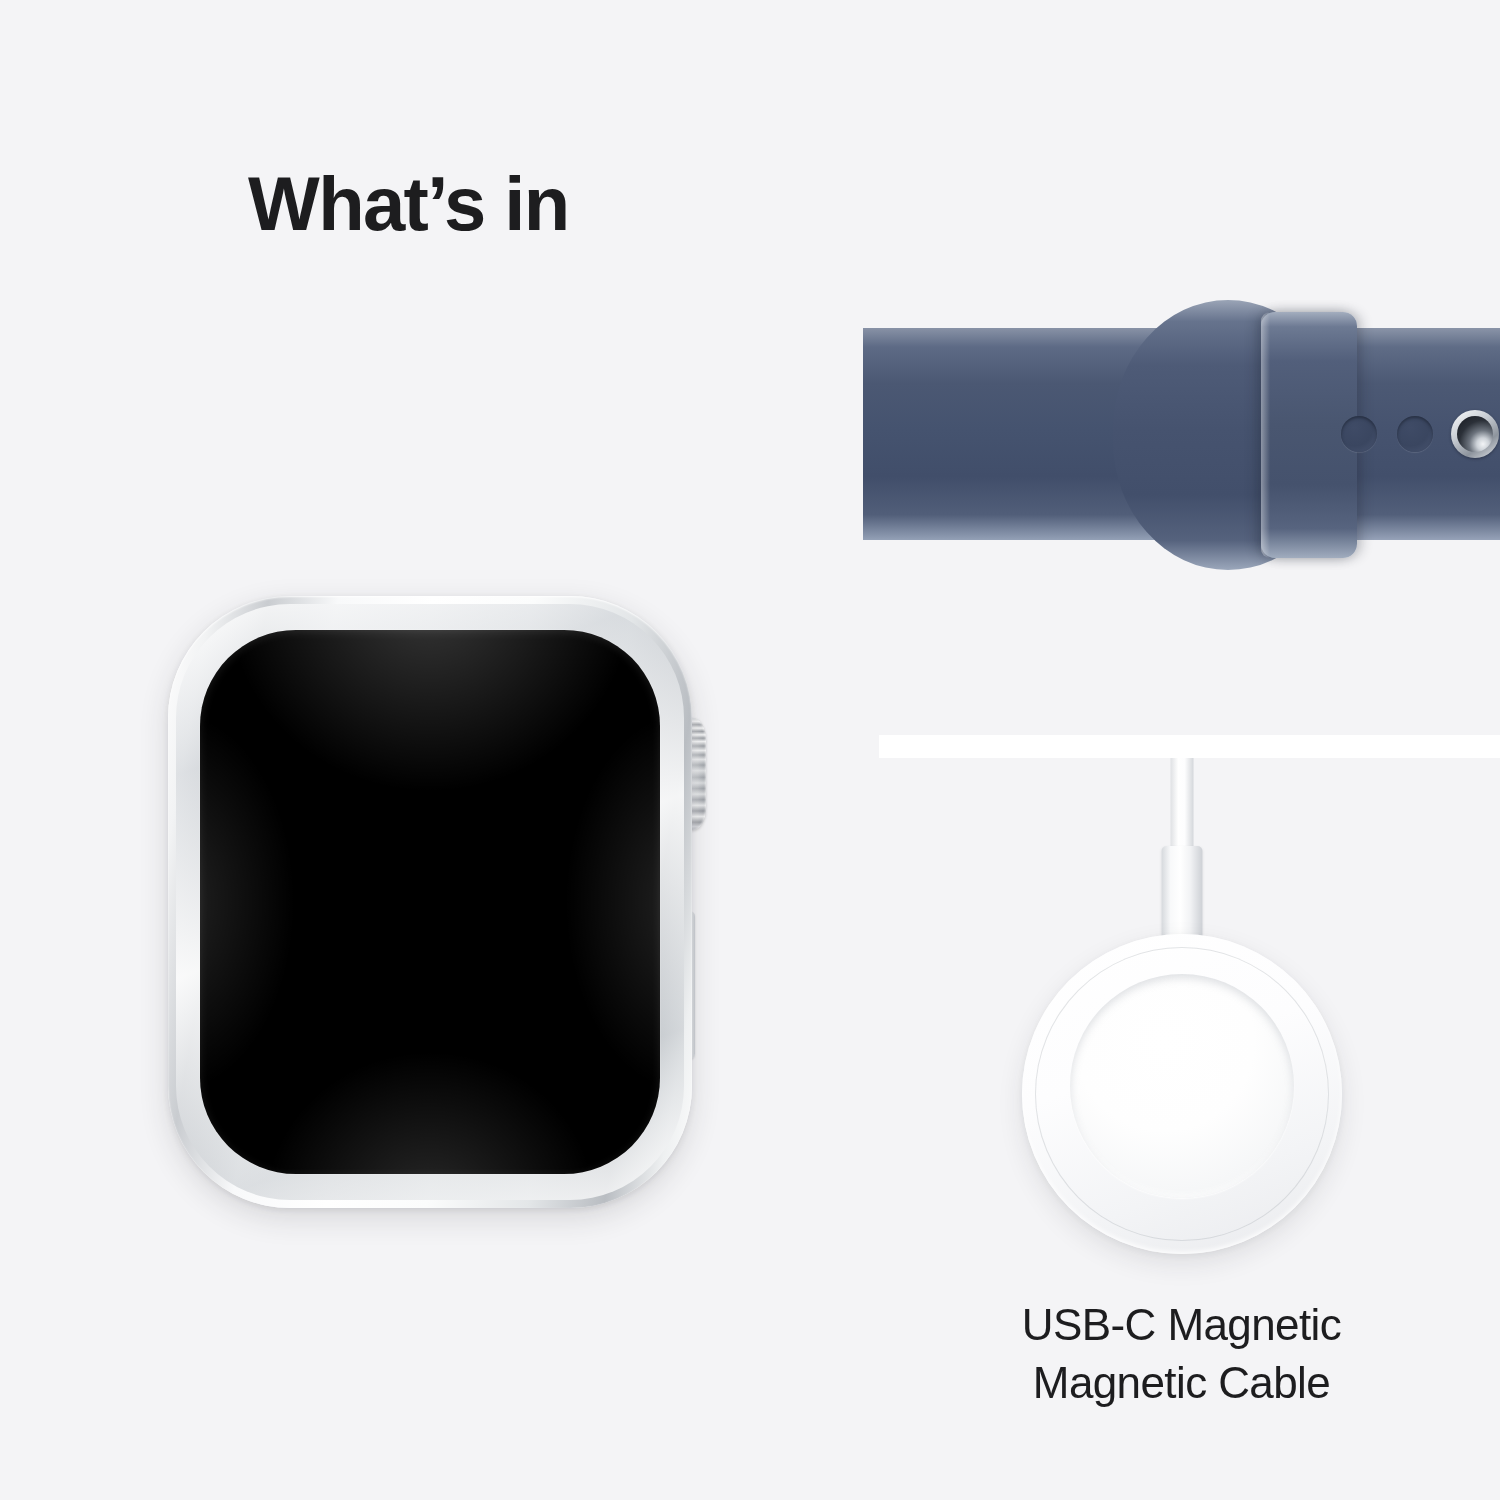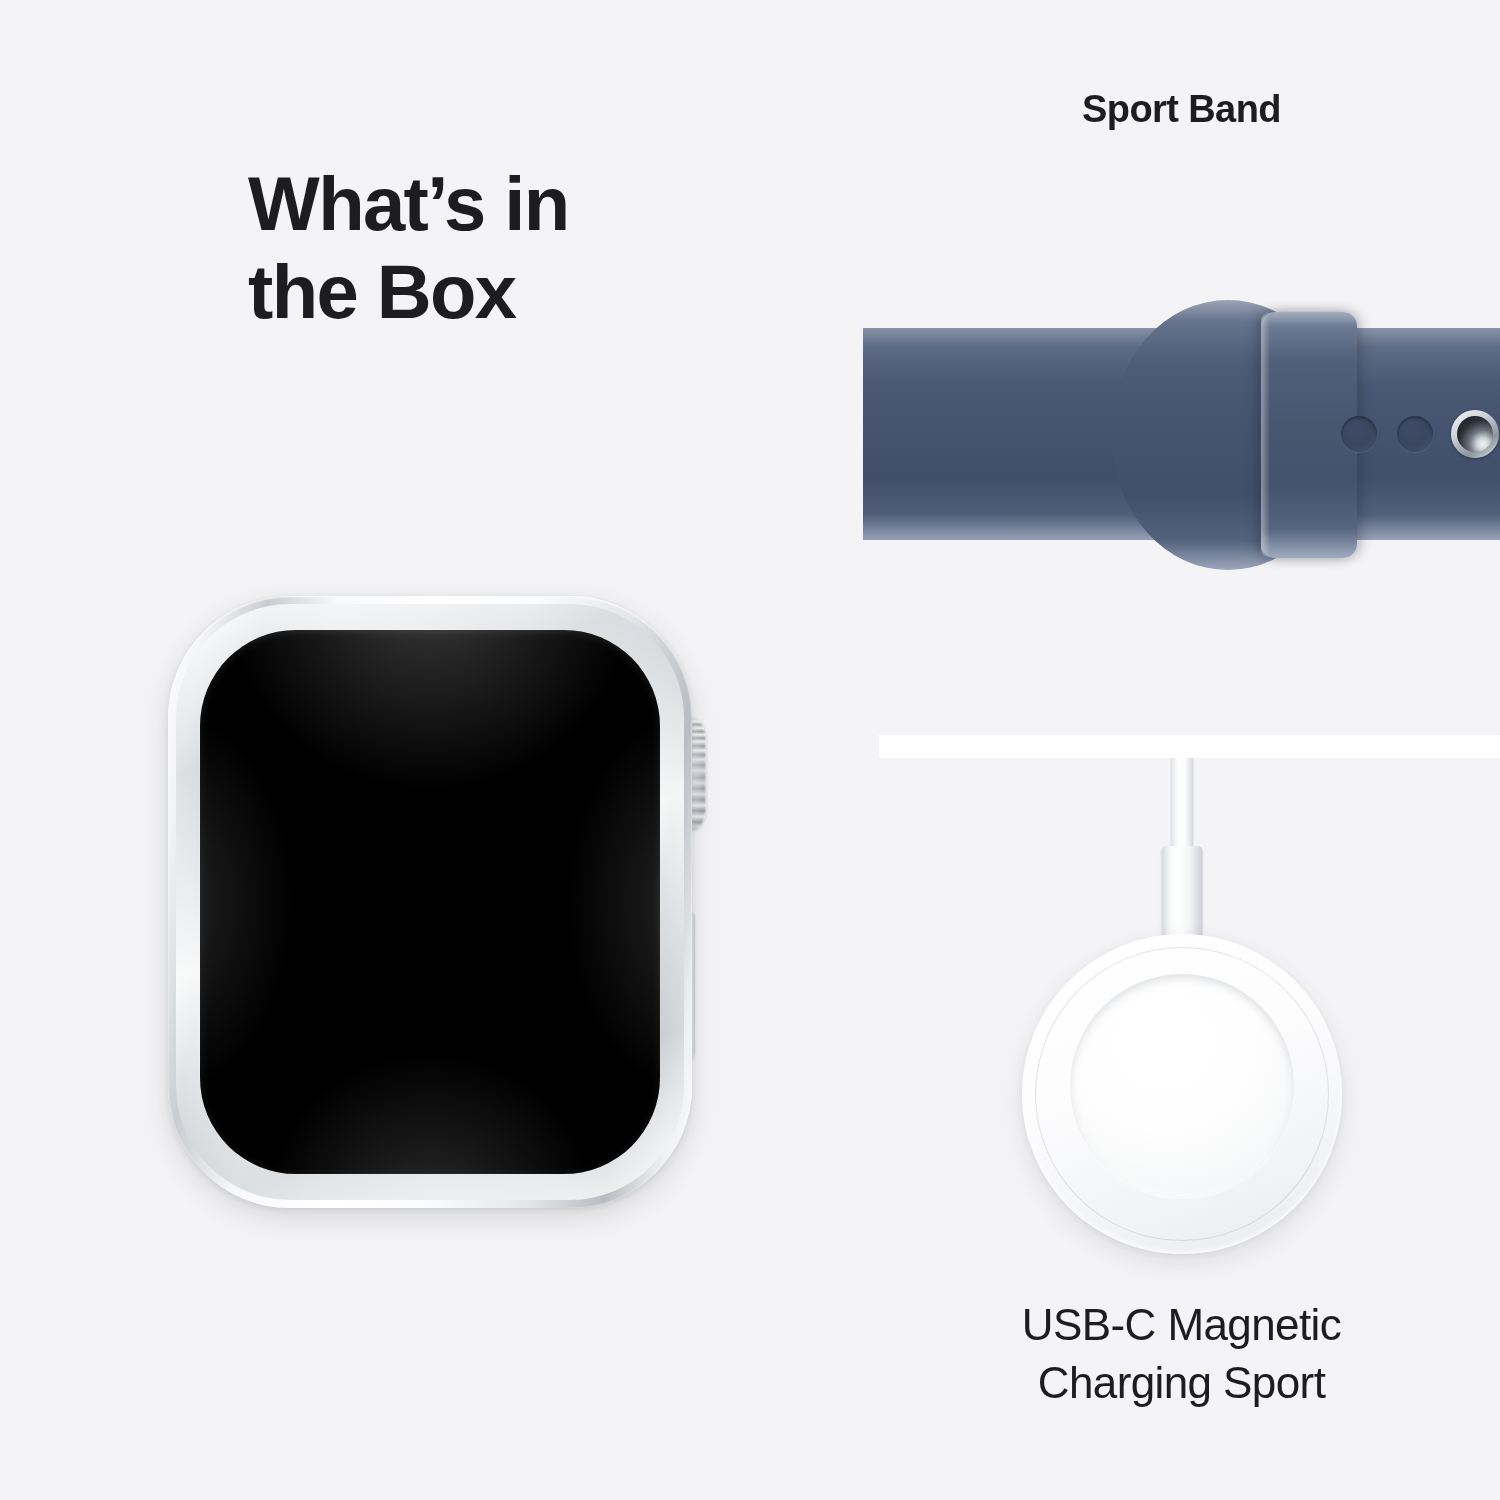--- a/index.html
+++ b/index.html
@@ -423,36 +423,34 @@
 </style>
 </head>
 <body>
 
 <div class="canvas">
 
   <div class="panel panel-left">
 
     <div class="title-box">
       <div class="line">What’s in</div>
-      <div class="line">the Box</div>
     </div>
 
     <div class="watch-wrap">
       <div class="crown"></div>
       <div class="side-button"></div>
       <div class="watch-case">
         <div class="display"></div>
       </div>
     </div>
 
   </div>
 
   <div class="panel panel-band">
 
-    <div class="band-caption">Sport Band</div>
 
     <div class="band-wrap">
       <div class="band-strap"></div>
       <div class="band-shoulder"></div>
       <div class="band-tail"></div>
       <div class="band-loop"></div>
       <div class="band-hole hole-1"></div>
       <div class="band-hole hole-2"></div>
       <div class="band-pin"></div>
 
@@ -465,18 +463,18 @@
     <div class="cable-wrap">
       <div class="cable-cord"></div>
       <div class="cable-collar"></div>
       <div class="puck">
         <div class="puck-dish"></div>
       </div>
     </div>
 
     <div class="cable-caption">
       <div class="line">USB-C Magnetic</div>
-      <div class="line">Charging Sport</div>
+      <div class="line">Magnetic Cable</div>
     </div>
 
   </div>
 
 </div>
 
 </body></html>

